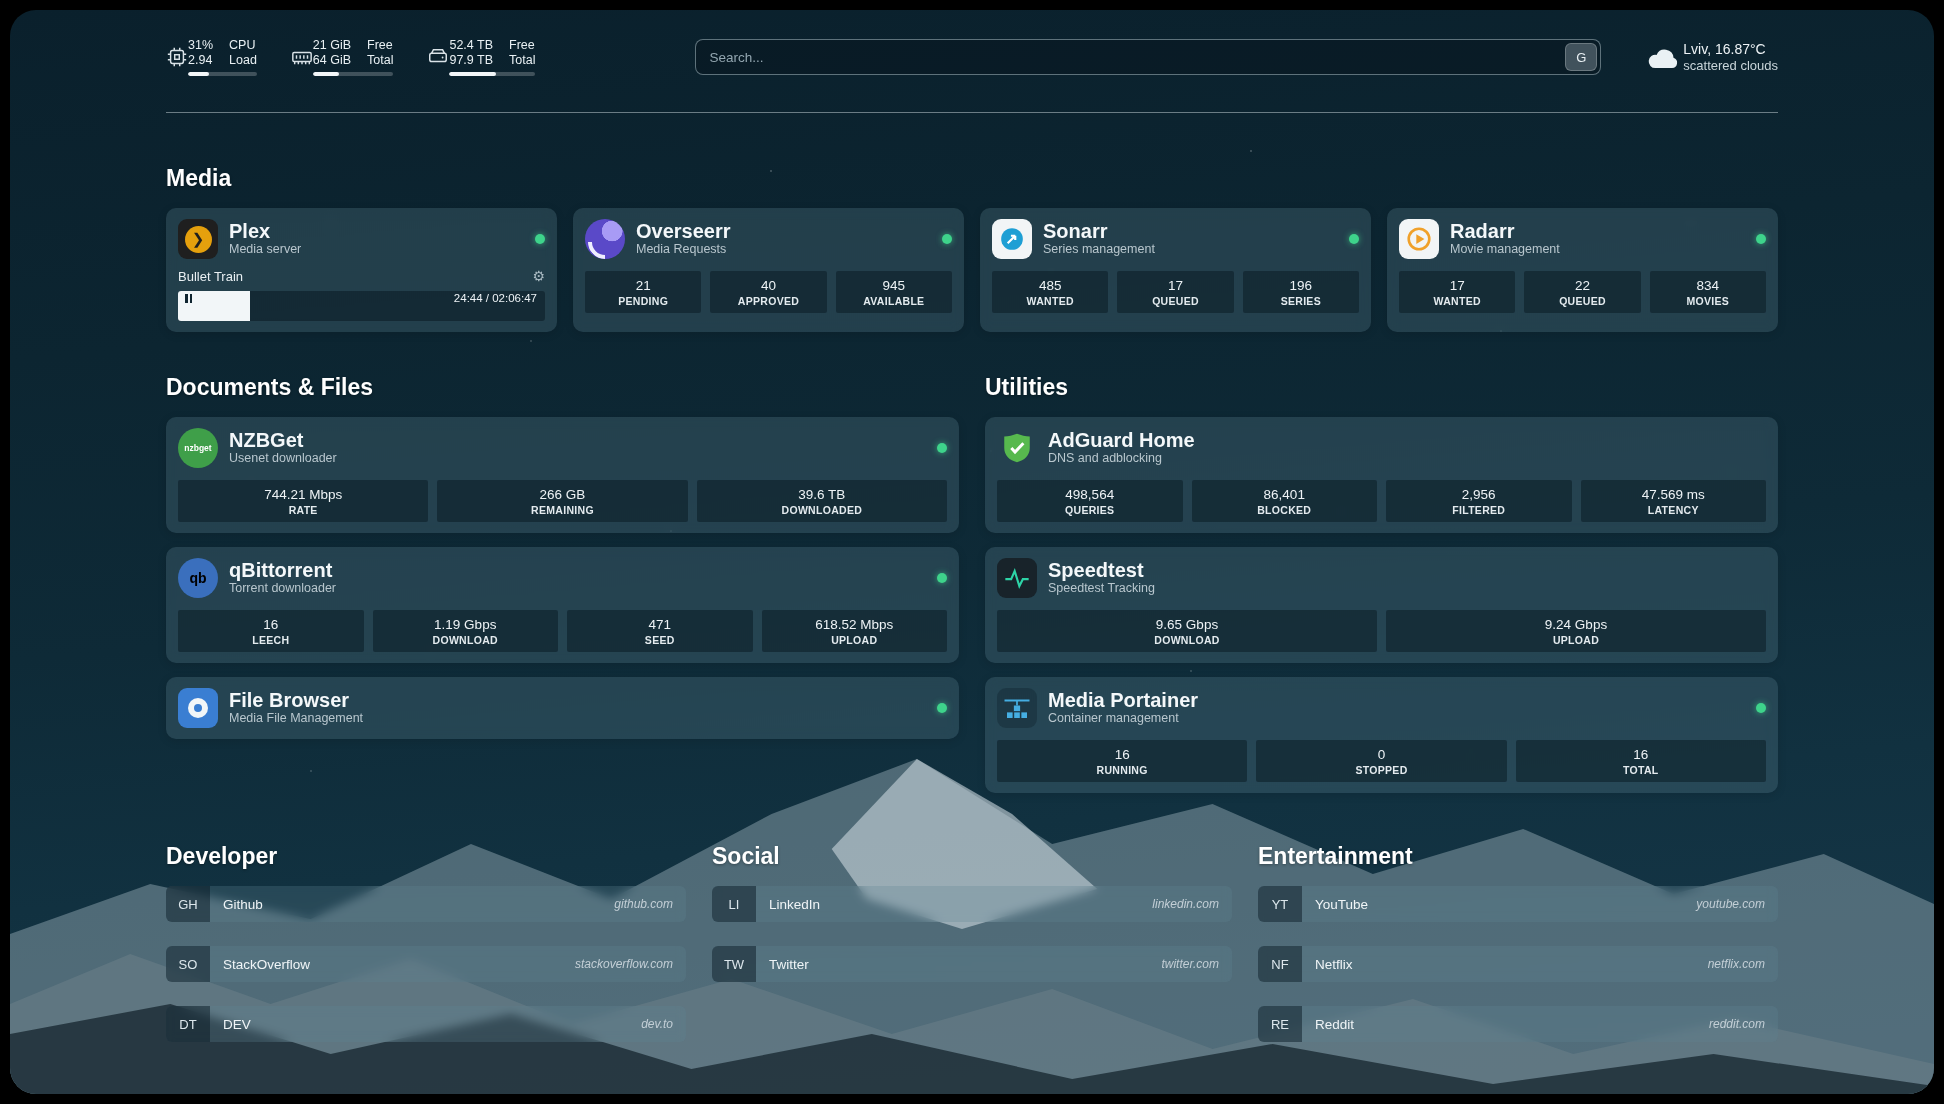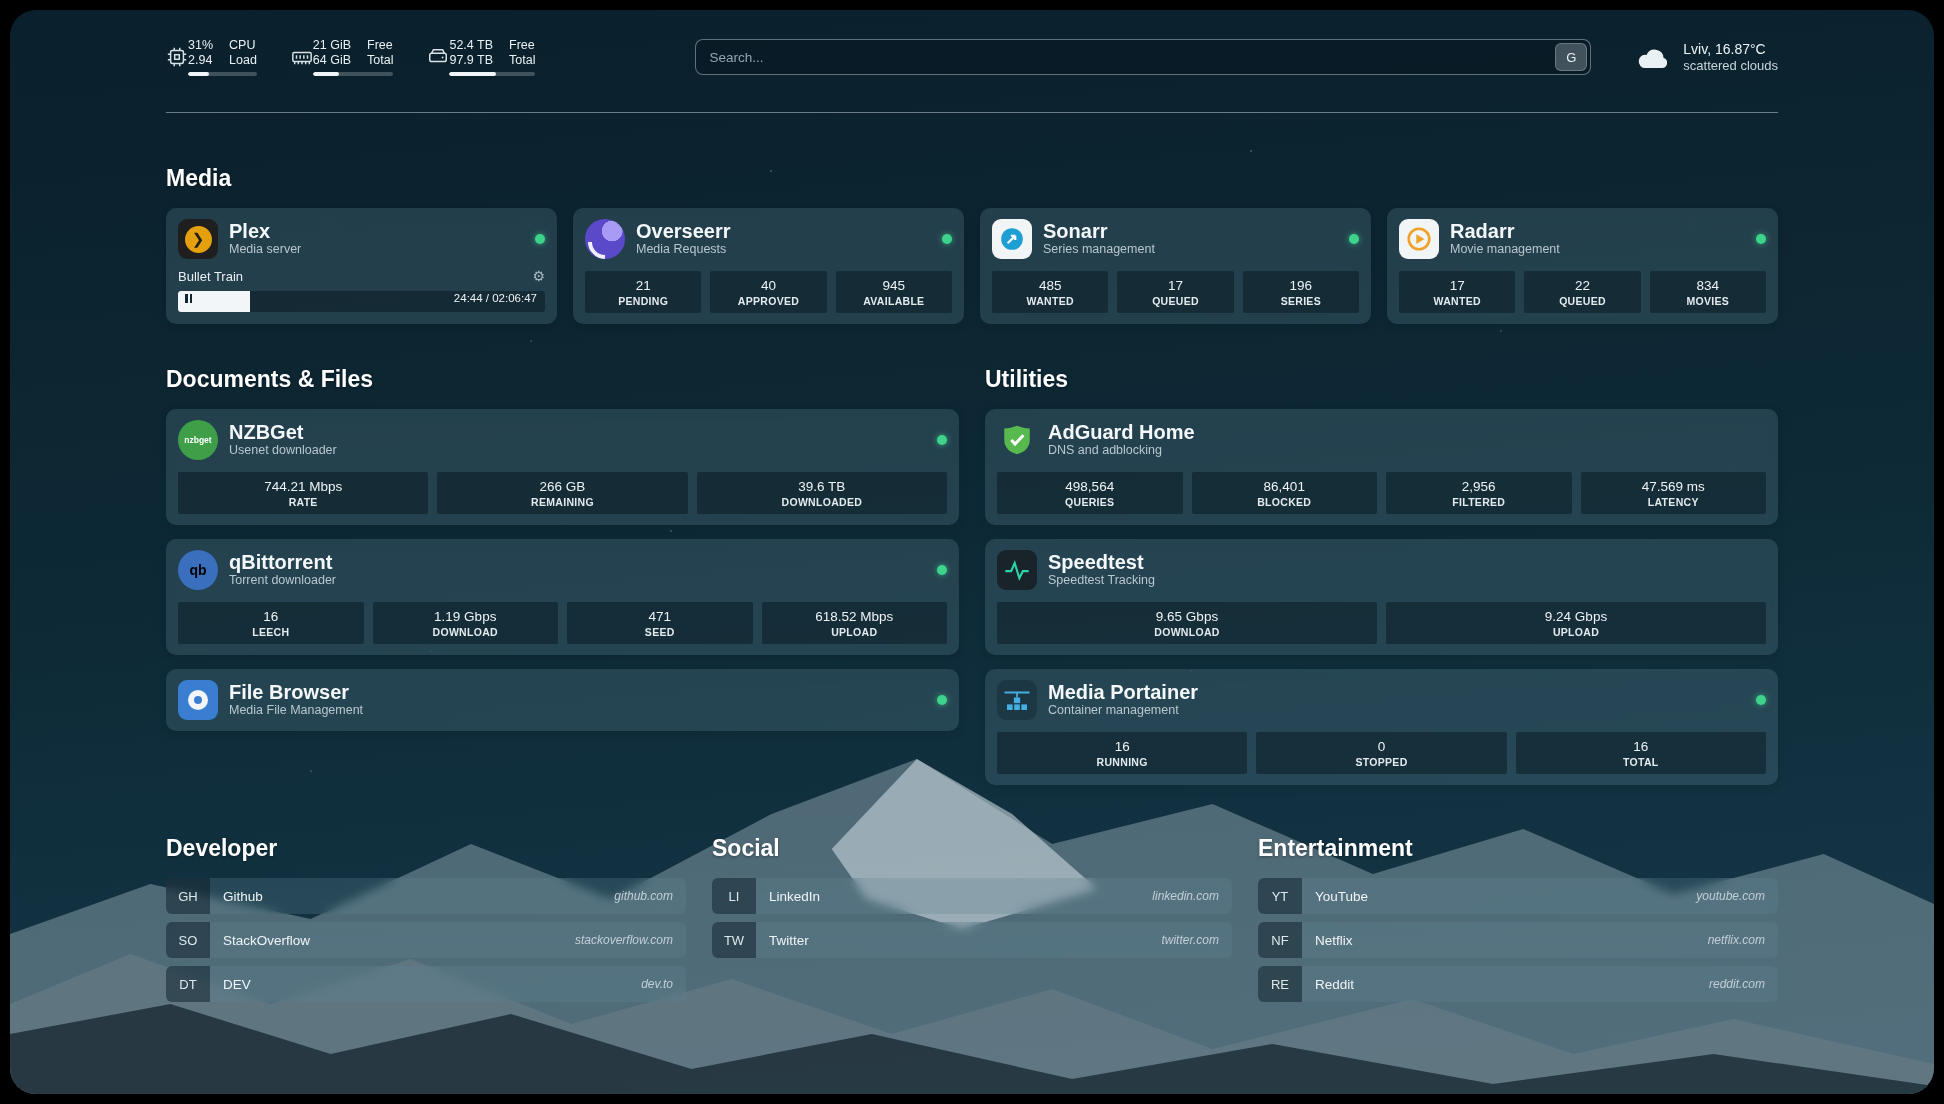--- a/index.html
+++ b/index.html
@@ -28,21 +28,21 @@
     font-size:12.5px; color:#e9f0f3; line-height:14px; }
   .sysbar { margin-top:5px; height:4px; border-radius:2px; background:rgba(255,255,255,.22); overflow:hidden; }
   .sysbar i { display:block; height:100%; background:#f2f6f8; border-radius:2px; }
   .search { flex:1; display:flex; align-items:center; height:36px; margin:0 44px 0 126px;
     background:rgba(6,20,28,.45); border:1px solid rgba(165,185,195,.55); border-radius:8px; padding:3px; }
   .search-input { flex:1; background:transparent; border:none; outline:none; color:#e9f0f3;
     font-size:13.5px; padding:0 10px; font-family:inherit; }
   .search-input::placeholder { color:#93a6b0; }
   .search-btn { width:32px; height:28px; border-radius:6px; border:1px solid rgba(255,255,255,.22);
     background:#41525c; color:#e9f0f3; font-size:13px; cursor:pointer; font-family:inherit; }
-  .weather { display:flex; align-items:center; gap:10px; color:#eef3f6; }
+  .weather { display:flex; align-items:center; gap:0; color:#eef3f6; }
   .weather svg { width:38px; height:30px; }
   .wloc { font-size:14px; line-height:17px; }
   .wcond { font-size:13px; color:#c9d5da; line-height:16px; }
   .divider { height:1px; background:rgba(225,235,240,.45); margin-top:36px; }
 
   
   .sec-title { font-size:23px; font-weight:600; color:#fff; text-shadow:0 1px 3px rgba(0,0,0,.35); }
   .media-title { margin:52px 0 16px; }
   .media-grid { display:grid; grid-template-columns:repeat(4,1fr); gap:16px; }
   .two-col { display:grid; grid-template-columns:1fr 1fr; gap:26px; align-items:start; margin-top:42px; }
@@ -77,29 +77,29 @@
   .ic-fb { background:#3a7ed2; }
   .ic-fb .fbc { width:20px; height:20px; border-radius:50%; background:#f2f6f8; display:flex; align-items:center; justify-content:center; }
   .ic-fb .fbc i { width:8px; height:8px; border-radius:50%; background:#3a7ed2; }
   .ic-speed { background:#18232a; }
   .ic-port { background:rgba(9,26,35,.3); }
 
   
   .plex-row { display:flex; justify-content:space-between; align-items:center; margin-top:9px;
     font-size:13px; color:#e9f0f3; }
   .gear { color:#a9bac2; font-size:14px; cursor:pointer; }
-  .plex-bar { position:relative; height:21px; margin-top:7px; background:rgba(9,26,35,.55); border-radius:3px; }
+  .plex-bar { position:relative; height:30px; margin-top:7px; background:rgba(9,26,35,.55); border-radius:3px; }
   .plex-bar .fill { position:absolute; left:0; top:0; bottom:0; background:#f2f6f8; border-radius:3px 0 0 3px; }
   .pause { position:absolute; left:7px; top:3px; display:flex; gap:2px; cursor:pointer; }
   .pause i { width:2.5px; height:9px; background:#102530; }
   .ptime { position:absolute; right:8px; top:1px; font-size:11.5px; color:#eef3f6; }
 
   
   .bm-grid { display:grid; grid-template-columns:1fr 1fr 1fr; gap:26px; margin-top:50px; }
-  .bm-rows { display:flex; flex-direction:column; gap:8px; }
+  .bm-rows { display:flex; flex-direction:column; gap:24px; }
   .bm { display:flex; align-items:center; height:36px; background:rgba(98,132,148,.28);
     border-radius:6px; overflow:hidden; cursor:pointer; backdrop-filter:blur(5px); }
   .bm-abbr { width:44px; height:100%; background:rgba(9,26,35,.5); color:#dde7ec; font-size:13px;
     display:flex; align-items:center; justify-content:center; flex:none; }
   .bm-name { margin-left:13px; font-size:13.5px; color:#f0f5f7; }
   .bm-url { margin-left:auto; margin-right:13px; font-size:12px; color:#c3cfd6;font-style:italic; }
 </style>
 </head>
 <body>
 

